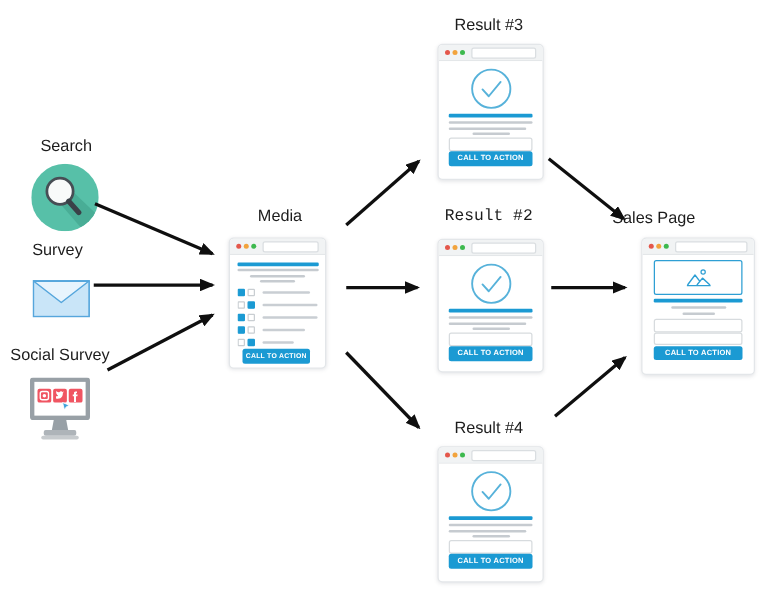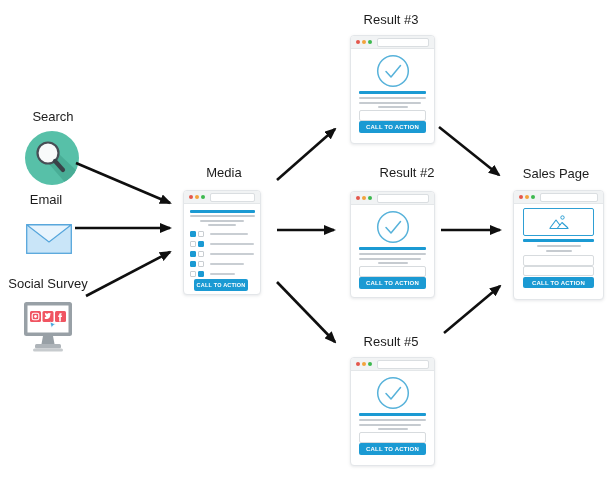--- a/index.html
+++ b/index.html
@@ -80,21 +80,21 @@
       </defs>
     <circle cx="27" cy="27" r="27" fill="#57c0a8"></circle>
     <g clip-path="url(#circ)">
       <path d="M24 33 L34 23 L56 44 L56 56 L44 56 Z" fill="#49ad96"></path>
     </g>
     <circle cx="23" cy="22" r="10.5" fill="#f8fafa" stroke="#474e55" stroke-width="2.2"></circle>
     <line x1="30" y1="30" x2="38" y2="39" stroke="#3a4148" stroke-width="4.2" stroke-linecap="round"></line>
   </svg>
 </div>
 
-<div class="label" style="left:46px;top:192px;">Email</div>
+<div class="label" style="left:46px;top:192px;">Survey</div>
 
 <div class="icon-block" style="left:26px;top:224px;">
   <svg width="46" height="30" viewBox="0 0 46 30">
     <rect x="0.7" y="0.7" width="44.6" height="28.6" fill="#c9e5f8" stroke="#56a6dc" stroke-width="1.3"></rect>
     <path d="M1 1 L23 18 L45 1 Z" fill="#e8f4fd" stroke="#56a6dc" stroke-width="1.2" stroke-linejoin="round"></path>
   </svg>
 </div>
 
 <div class="label" style="left:48px;top:276px;">Social Survey</div>
 
@@ -189,21 +189,21 @@
     </div>
     <div class="hline blue" style="top:41px;left:8px;right:8px;"></div>
     <div class="hline" style="top:47px;left:8px;right:8px;"></div>
     <div class="hline" style="top:51.5px;left:8px;right:13px;"></div>
     <div class="hline center" style="top:55.5px;width:30px;"></div>
     <div class="inputbox" style="top:60px;left:8px;right:8px;height:9px;"></div>
     <div class="cta normal" style="top:71px;left:8px;right:8px;height:12px;">CALL TO ACTION</div>
   </div>
 </div>
 
-<div class="label" style="left:407px;top:165px;">Result #2</div>
+<div class="label" style="left:391px;top:165px;font-family:Liberation Mono, monospace;">Result #2</div>
 
 <div class="window" style="left:350px;top:191px;width:83px;height:105px;">
   <div class="titlebar">
     <span class="dot red"></span>
     <span class="dot orange"></span>
     <span class="dot green"></span>
     <span class="addr"></span>
   </div>
   <div class="content">
     <div class="checkmark-circle" style="top:4px;">
@@ -214,21 +214,21 @@
     </div>
     <div class="hline blue" style="top:41px;left:8px;right:8px;"></div>
     <div class="hline" style="top:47px;left:8px;right:8px;"></div>
     <div class="hline" style="top:51.5px;left:8px;right:13px;"></div>
     <div class="hline center" style="top:55.5px;width:30px;"></div>
     <div class="inputbox" style="top:60px;left:8px;right:8px;height:9px;"></div>
     <div class="cta normal" style="top:71px;left:8px;right:8px;height:12px;">CALL TO ACTION</div>
   </div>
 </div>
 
-<div class="label" style="left:391px;top:334px;">Result #5</div>
+<div class="label" style="left:391px;top:334px;">Result #4</div>
 
 <div class="window" style="left:350px;top:357px;width:83px;height:107px;">
   <div class="titlebar">
     <span class="dot red"></span>
     <span class="dot orange"></span>
     <span class="dot green"></span>
     <span class="addr"></span>
   </div>
   <div class="content">
     <div class="checkmark-circle" style="top:4px;">
@@ -239,21 +239,21 @@
     </div>
     <div class="hline blue" style="top:41px;left:8px;right:8px;"></div>
     <div class="hline" style="top:47px;left:8px;right:8px;"></div>
     <div class="hline" style="top:51.5px;left:8px;right:13px;"></div>
     <div class="hline center" style="top:55.5px;width:30px;"></div>
     <div class="inputbox" style="top:60px;left:8px;right:8px;height:9px;"></div>
     <div class="cta normal" style="top:71px;left:8px;right:8px;height:12px;">CALL TO ACTION</div>
   </div>
 </div>
 
-<div class="label" style="left:556px;top:166px;">Sales Page</div>
+<div class="label" style="left:523px;top:166px;">Sales Page</div>
 
 <div class="window" style="left:513px;top:190px;width:89px;height:108px;">
   <div class="titlebar">
     <span class="dot red"></span>
     <span class="dot orange"></span>
     <span class="dot green"></span>
     <span class="addr"></span>
   </div>
   <div class="content">
     <div class="imgbox" style="top:3px;left:9px;right:9px;height:26px;">

